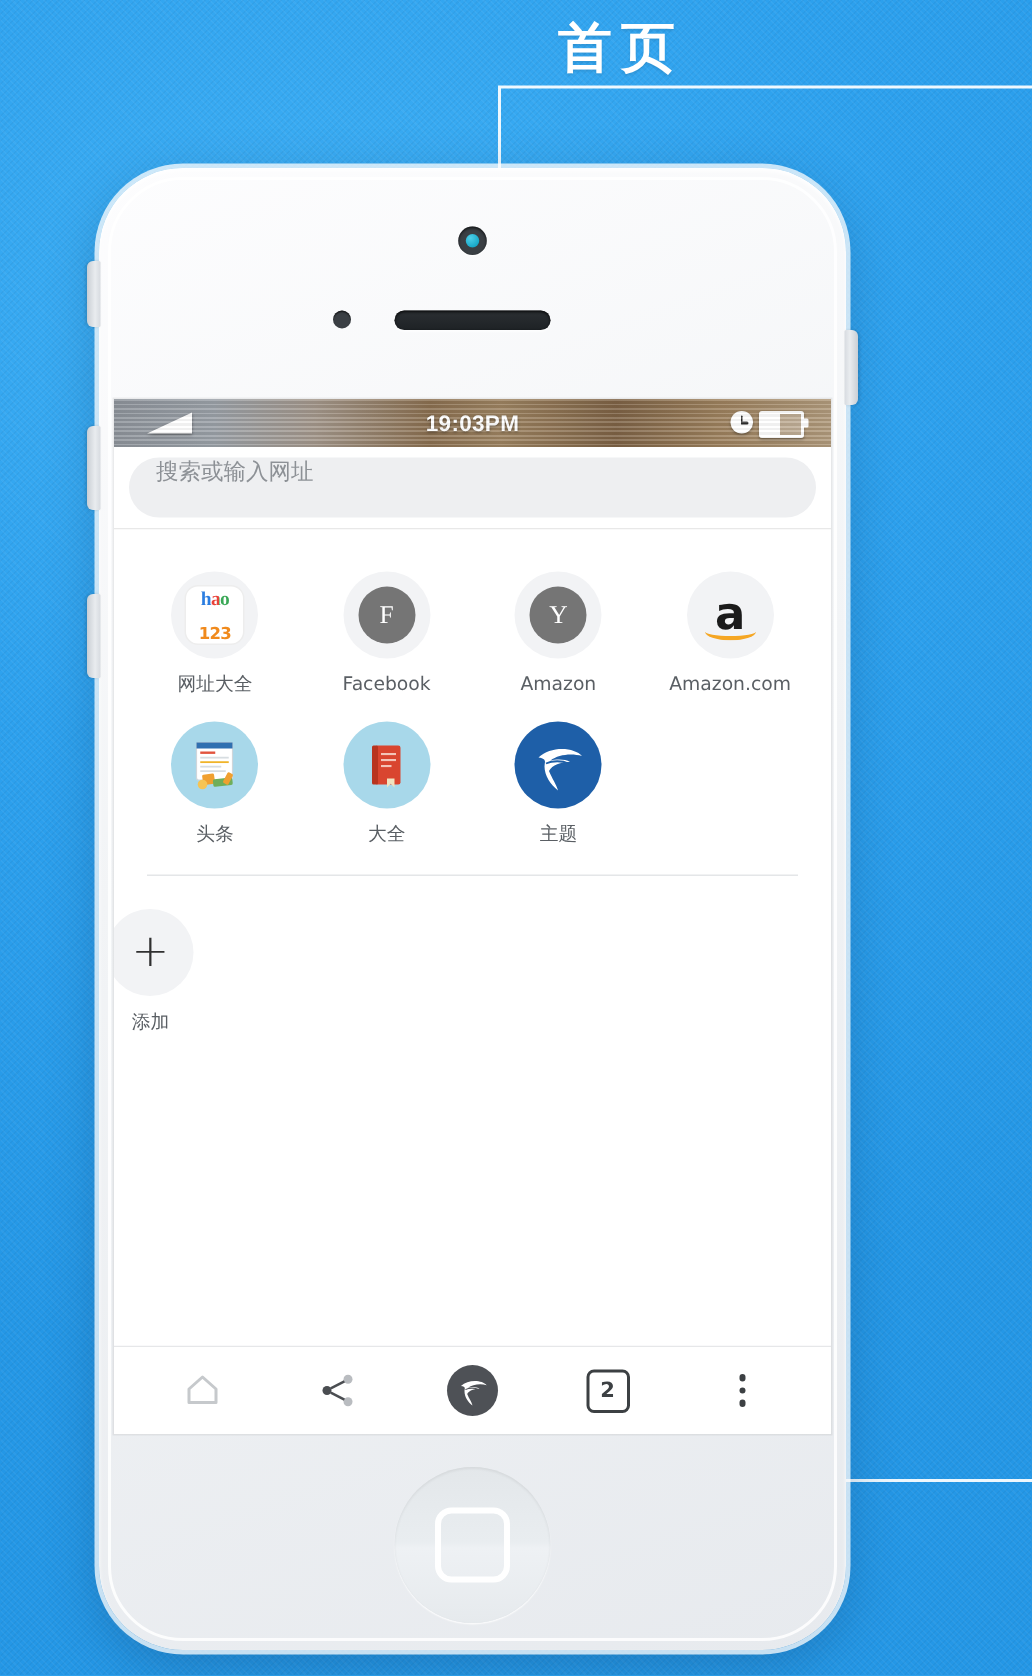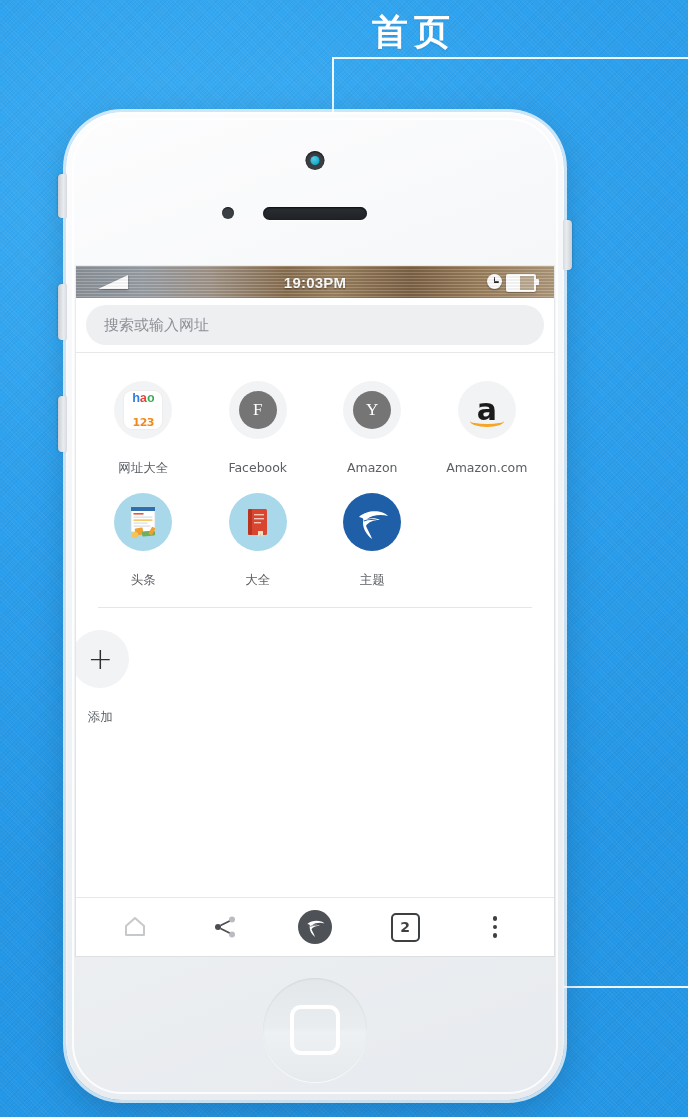--- a/index.html
+++ b/index.html
@@ -263,21 +263,21 @@
     align-items: center;
     padding: 0 10px;
     border-bottom: 1px solid #e8e8e8;
   }
   #url-bar {
     flex: 1;
     height: 40px;
     border-radius: 20px;
     background: #eeeff1;
     display: flex;
-    align-items: center;
+    align-items: flex-start;
     padding: 0 18px;
     box-sizing: border-box;
   }
   #url-placeholder {
     font-size: 15px;
     color: #8d9196;
     font-family: "DejaVu Sans", "Liberation Sans", sans-serif;
   }
 
   
@@ -303,21 +303,21 @@
   .sc-icon {
     width: 58px; height: 58px;
     border-radius: 50%;
     display: flex;
     align-items: center;
     justify-content: center;
     position: relative;
     overflow: hidden;
   }
   .sc-label {
-    margin-top: 21px;
+    margin-top: 9px;
     font-size: 12.5px;
     color: #5a5f64;
     font-family: "DejaVu Sans", "Liberation Sans", sans-serif;
     white-space: nowrap;
   }
 
   .bg-lightgray { background: #f2f3f5; }
   .bg-lightblue { background: #a8d8ea; }
 
   .circle-letter {
@@ -340,21 +340,21 @@
     box-shadow: 0 0 0 1px #ededed;
     display: flex;
     flex-direction: column;
     align-items: center;
     justify-content: center;
     line-height: 1;
   }
   .hao-top {
     font-size: 13px;
     font-weight: bold;
-    font-family: Liberation Mono, monospace;
+    font-family: Liberation Serif, serif;
     background: linear-gradient(90deg, #2b7de0 0%, #2b7de0 34%, #e8433a 34%, #e8433a 62%, #3aa856 62%);
     -webkit-background-clip: text;
     background-clip: text;
     color: transparent;
     letter-spacing: -0.5px;
   }
   .hao-bottom {
     margin-top: 12px;
     font-size: 11px;
     font-weight: bold;

